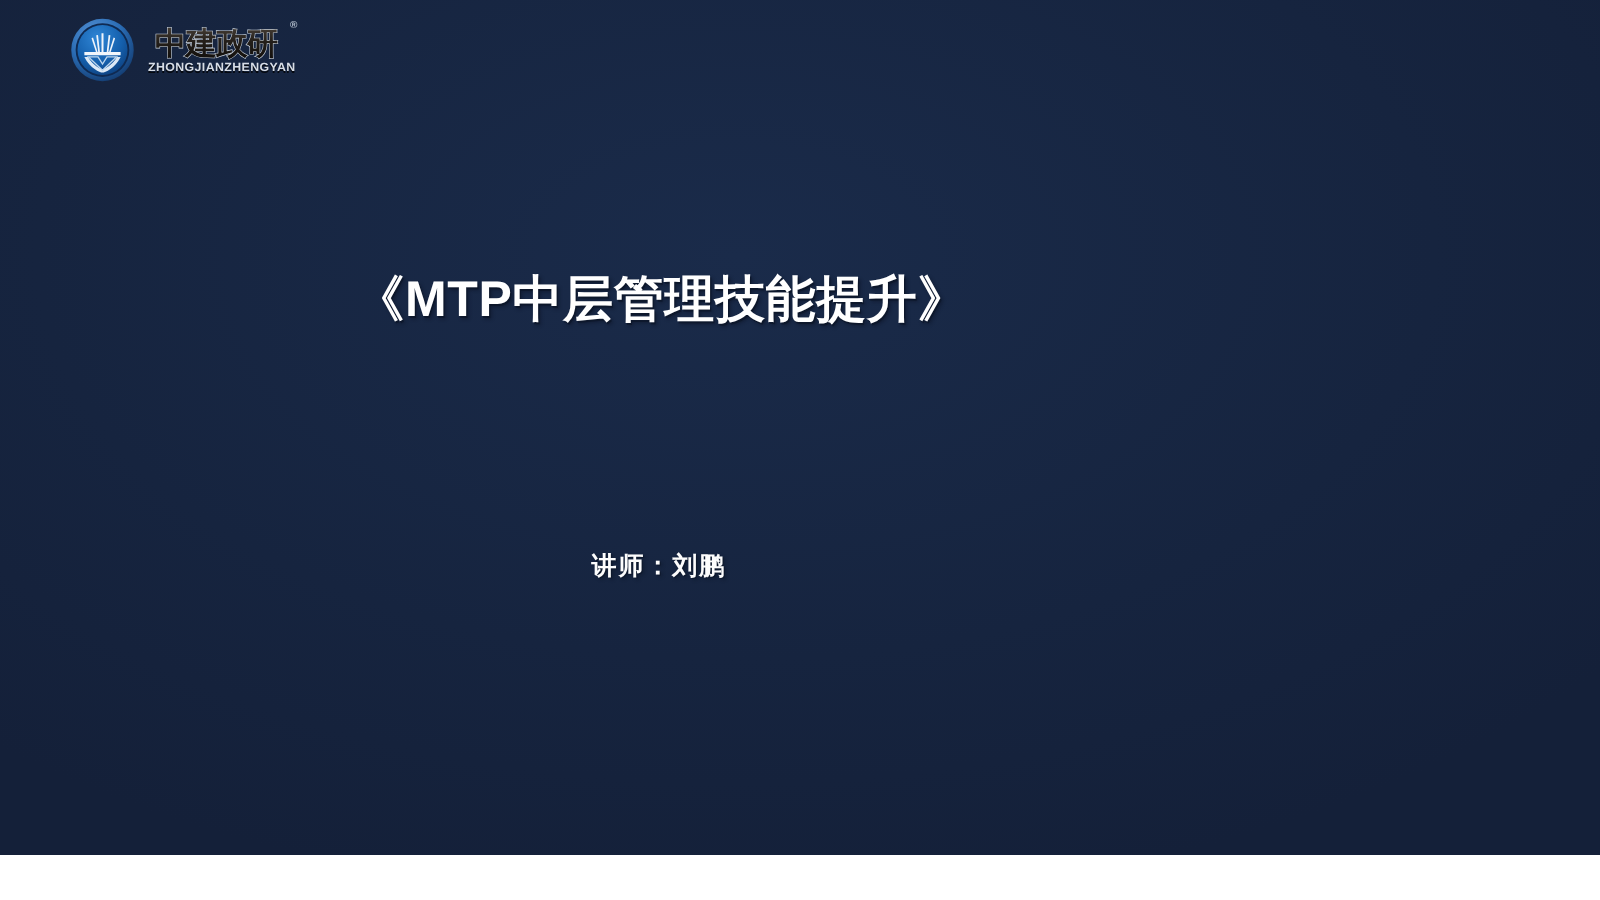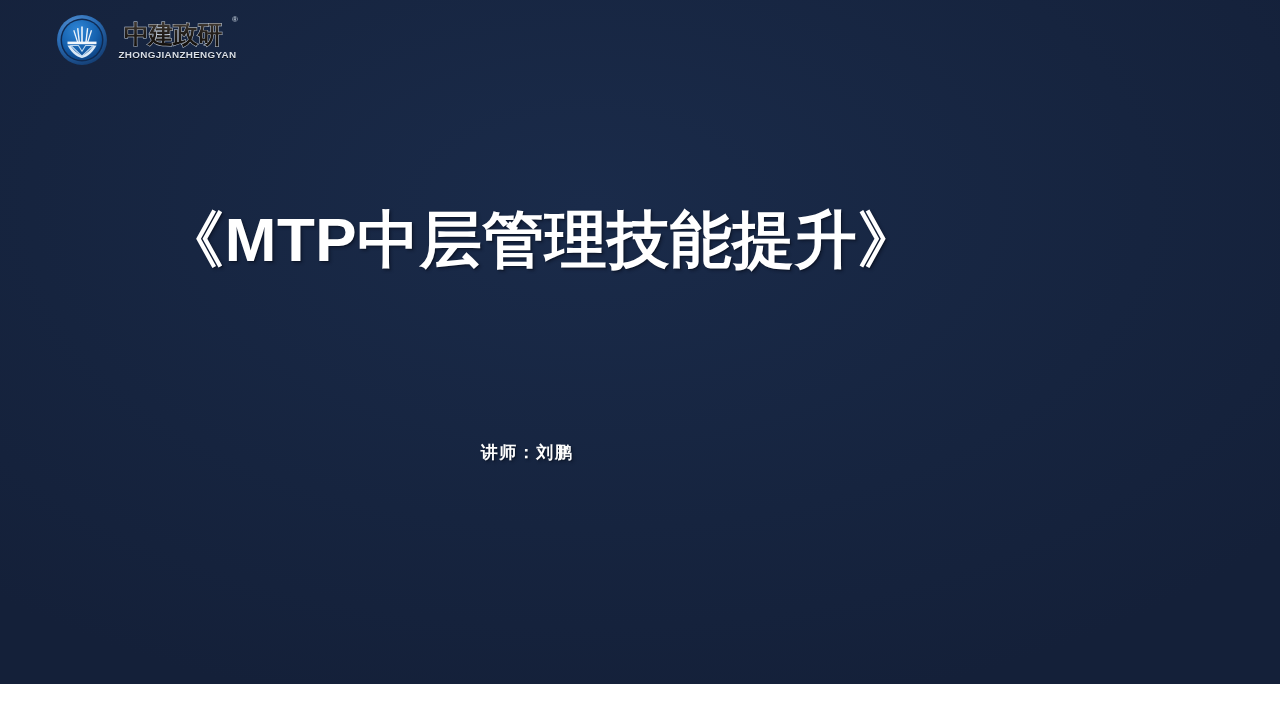--- a/index.html
+++ b/index.html
@@ -90,43 +90,43 @@
     top: 2px;
     font-size: 8px;
     line-height: 8px;
     color: #b9c4d2;
     font-weight: bold;
   }
 
   
   #title {
     position: absolute;
-    left: 16px;
+    left: 4px;
     top: 207px;
     width: 1050px;
     text-align: center;
-    font-size: 62px;
+    font-size: 40px;
     line-height: 66px;
     font-weight: bold;
     color: #ffffff;
     letter-spacing: 0.5px;
     white-space: nowrap;
     text-shadow:
       1px 1px 0 rgba(10,18,34,0.55),
       2px 2px 3px rgba(8,14,28,0.45);
   }
 
   
   #subtitle {
     position: absolute;
     left: 0;
     top: 434px;
     width: 1054px;
     text-align: center;
-    font-size: 17px;
+    font-size: 20px;
     line-height: 38px;
     font-weight: bold;
     color: #fdfdfd;
     letter-spacing: 1.5px;
     white-space: nowrap;
     text-shadow:
       1px 1px 0 rgba(10,18,34,0.5),
       2px 2px 3px rgba(8,14,28,0.4);
   }
 </style>

